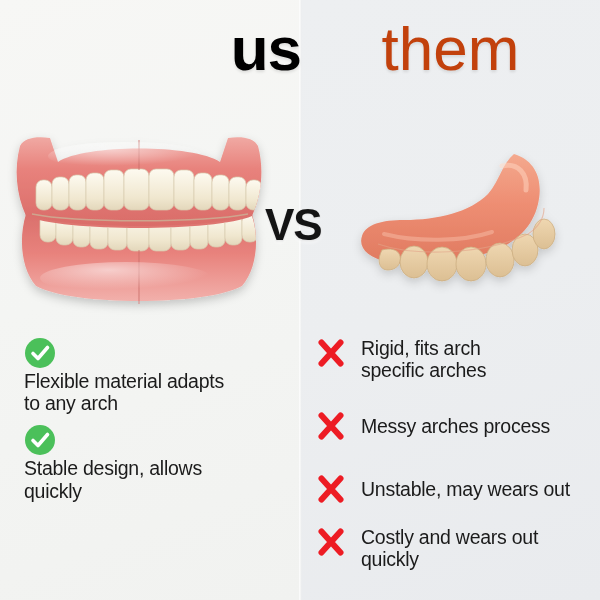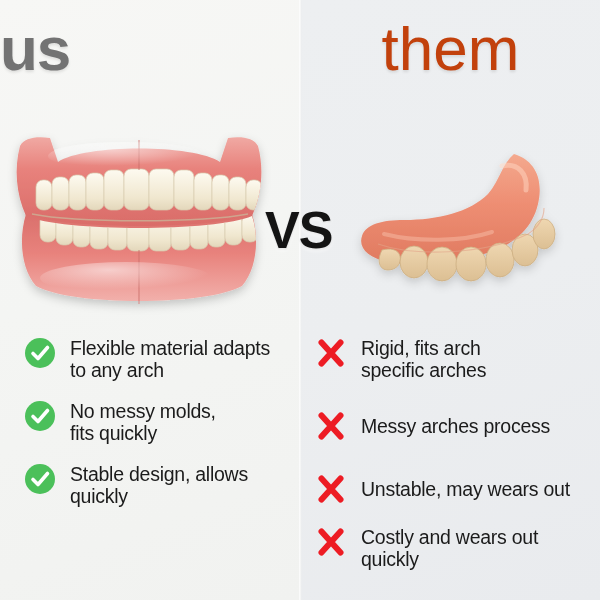--- a/index.html
+++ b/index.html
@@ -50,40 +50,40 @@
     top: 18px;
     font-size: 62px;
     font-weight: bold;
     letter-spacing: -1px;
     line-height: 1;
     user-select: none;
   }
   .heading-us {
     left: 0;
     width: 301px;
-    text-align: left;
-    color: #737373;
+    text-align: right;
+    color: #000000;
     text-shadow: 0 2px 3px rgba(0,0,0,0.10);
   }
   .heading-them {
     left: 301px;
     width: 299px;
     text-align: center;
     color: #c2410c;
     font-weight: normal;
     letter-spacing: 0px;
     text-shadow: 0 2px 3px rgba(0,0,0,0.10);
   }
 
   
   .vs-badge {
     position: absolute;
     left: 265px;
     top: 200px;
-    font-size: 52px;
+    font-size: 44px;
     font-weight: bold;
     color: #141414;
     letter-spacing: -1px;
     text-shadow: 0 2px 4px rgba(255,255,255,0.9), 0 1px 2px rgba(0,0,0,0.25);
     z-index: 40;
     user-select: none;
   }
 
   
   .photo {
@@ -103,21 +103,21 @@
   .list-left  { left: 24px;  top: 336px; width: 272px; }
   .list-right { left: 315px; top: 336px; width: 280px; }
 
   .list-item {
     position: relative;
     display: flex;
     align-items: flex-start;
     min-height: 54px;
     margin-bottom: 8px;
   }
-  .list-left  .list-item { margin-bottom: 9px; }
+  .list-left  .list-item { margin-bottom: 9px; flex-direction: column; }
   .list-right .list-item { margin-bottom: 9px; }
 
   .bullet-icon {
     flex: 0 0 auto;
     width: 32px;
     height: 32px;
     margin-top: 1px;
     margin-right: 14px;
   }
   .bullet-icon svg { display: block; width: 32px; height: 32px; }
@@ -288,38 +288,28 @@
       <span class="bullet-icon">
         <svg viewBox="0 0 32 32" xmlns="http://www.w3.org/2000/svg">
           <circle cx="16" cy="16" r="15" fill="#4bc05a"></circle>
           <path d="M9 16.5 L14 21.5 L23.5 10.5" stroke="#ffffff" stroke-width="3.6" fill="none" stroke-linecap="round" stroke-linejoin="round"></path>
         </svg>
       </span>
       <span class="item-text">Flexible material adapts
 to any arch</span>
     </div>
 
+
     <div class="list-item">
       <span class="bullet-icon">
         <svg viewBox="0 0 32 32" xmlns="http://www.w3.org/2000/svg">
           <circle cx="16" cy="16" r="15" fill="#4bc05a"></circle>
           <path d="M9 16.5 L14 21.5 L23.5 10.5" stroke="#ffffff" stroke-width="3.6" fill="none" stroke-linecap="round" stroke-linejoin="round"></path>
         </svg>
       </span>
-      <span class="item-text">No messy molds,
-fits quickly</span>
-    </div>
-
-    <div class="list-item">
-      <span class="bullet-icon">
-        <svg viewBox="0 0 32 32" xmlns="http://www.w3.org/2000/svg">
-          <circle cx="16" cy="16" r="15" fill="#4bc05a"></circle>
-          <path d="M9 16.5 L14 21.5 L23.5 10.5" stroke="#ffffff" stroke-width="3.6" fill="none" stroke-linecap="round" stroke-linejoin="round"></path>
-        </svg>
-      </span>
       <span class="item-text">Stable design, allows
 quickly</span>
     </div>
 
 
   </div>
 
   <div class="list list-right">
 
     <div class="list-item">

